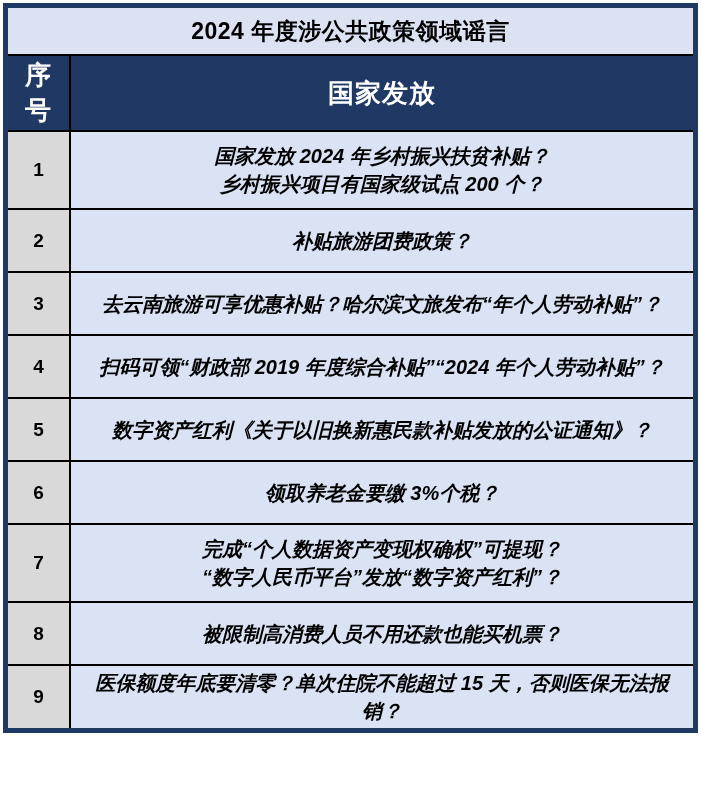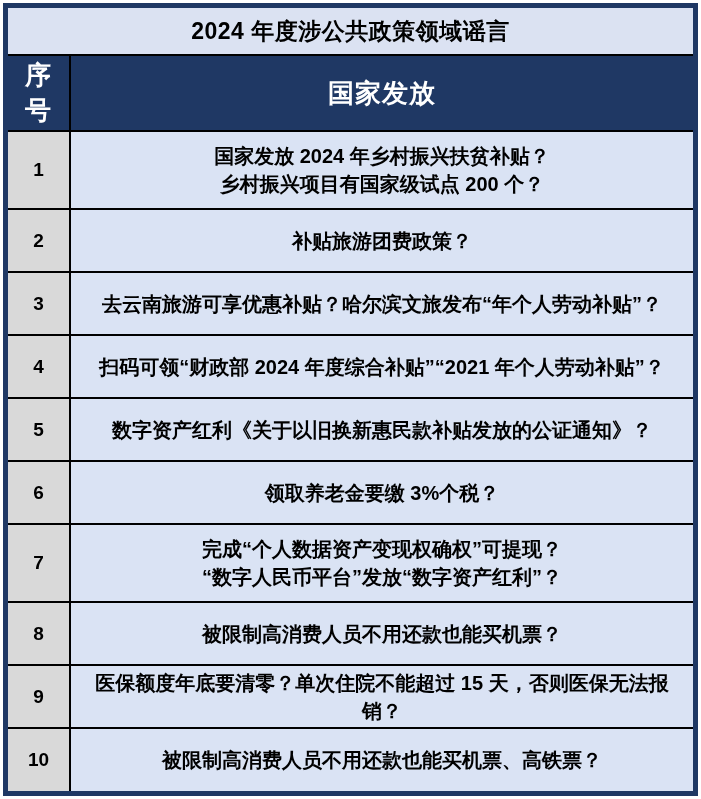--- a/index.html
+++ b/index.html
@@ -51,20 +51,21 @@
     font-size: 26px;
     letter-spacing: 1px;
   }
   .data-row .idx-cell {
     background: var(--index-bg, #d9d9d9);
     font-size: 19px;
   }
   .data-row .sample-cell {
     background: var(--content-bg, #dae3f4);
     font-size: 20px;
+    font-style: italic;
   }
   .data-row.row-single { height: 63px; }
   .data-row.row-double { height: 78px; }
   .sample-cell .line { line-height: 28px; }
 </style>
 </head>
 <body>
 
 <div class="frame">
   <table class="rumor-table">
@@ -99,21 +100,21 @@
       <tr class="data-row row-single">
         <td class="idx-cell">3</td>
         <td class="sample-cell">
           <div class="line">去云南旅游可享优惠补贴？哈尔滨文旅发布“年个人劳动补贴”？</div>
         </td>
       </tr>
 
       <tr class="data-row row-single">
         <td class="idx-cell">4</td>
         <td class="sample-cell">
-          <div class="line">扫码可领“财政部 2024 年度综合补贴”“2021 年个人劳动补贴”？</div>
+          <div class="line">扫码可领“财政部 2019 年度综合补贴”“2024 年个人劳动补贴”？</div>
         </td>
       </tr>
 
       <tr class="data-row row-single">
         <td class="idx-cell">5</td>
         <td class="sample-cell">
           <div class="line">数字资产红利《关于以旧换新惠民款补贴发放的公证通知》？</div>
         </td>
       </tr>
 
@@ -139,21 +140,15 @@
         </td>
       </tr>
 
       <tr class="data-row row-single">
         <td class="idx-cell">9</td>
         <td class="sample-cell">
           <div class="line">医保额度年底要清零？单次住院不能超过 15 天，否则医保无法报销？</div>
         </td>
       </tr>
 
-      <tr class="data-row row-single">
-        <td class="idx-cell">10</td>
-        <td class="sample-cell">
-          <div class="line">被限制高消费人员不用还款也能买机票、高铁票？</div>
-        </td>
-      </tr>
     </tbody>
   </table>
 </div>
 
 </body></html>

